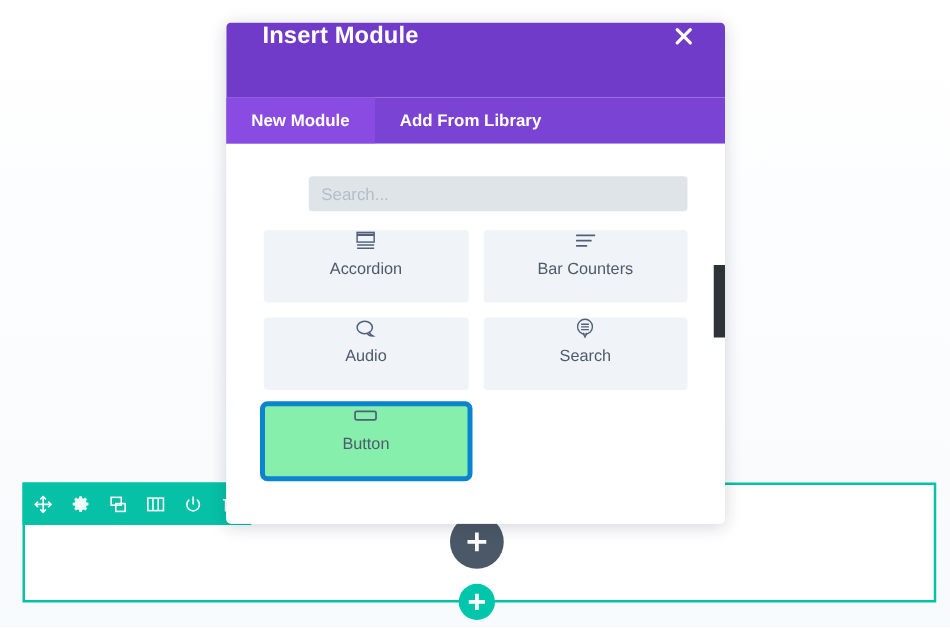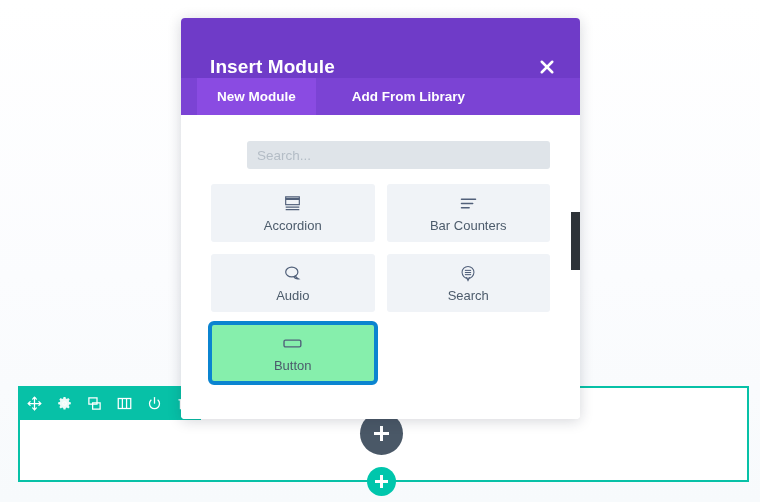--- a/index.html
+++ b/index.html
@@ -119,21 +119,21 @@
     z-index: 10;
     box-shadow: 0 2px 14px rgba(20, 30, 50, 0.18);
     display: flex;
     flex-direction: column;
   }
 
   .modal-header {
     height: 60px;
     background: #6f3bc8;
     display: flex;
-    align-items: flex-end;
+    align-items: flex-start;
     justify-content: space-between;
     padding: 0 22px 0 29px;
     box-sizing: border-box;
     flex: none;
   }
   .modal-title {
     color: #ffffff;
     font-size: 19px;
     font-weight: bold;
     letter-spacing: 0.1px;
@@ -156,21 +156,20 @@
   }
   .tab {
     display: flex;
     align-items: center;
     padding: 0 20px;
     color: #ffffff;
     font-size: 13.5px;
     font-weight: bold;
     cursor: pointer;
     white-space: nowrap;
-    margin-left: 16px;
   }
   .tab.active {
     background: #8a4be2;
   }
 
   .modal-body {
     flex: 1;
     position: relative;
     background: #ffffff;
     overflow: hidden;
@@ -205,21 +204,20 @@
     gap: 12px 12px;
   }
 
   .module-tile {
     background: #f0f3f7;
     border-radius: 3px;
     height: 58px;
     display: flex;
     flex-direction: column;
     align-items: center;
-    justify-content: center;
     gap: 7px;
     cursor: pointer;
     box-sizing: border-box;
   }
   .module-tile.selected {
     outline: 4px solid #0b84d0;
     outline-offset: -1px;
     background: #86efac;
   }
   .module-tile .tile-icon {

